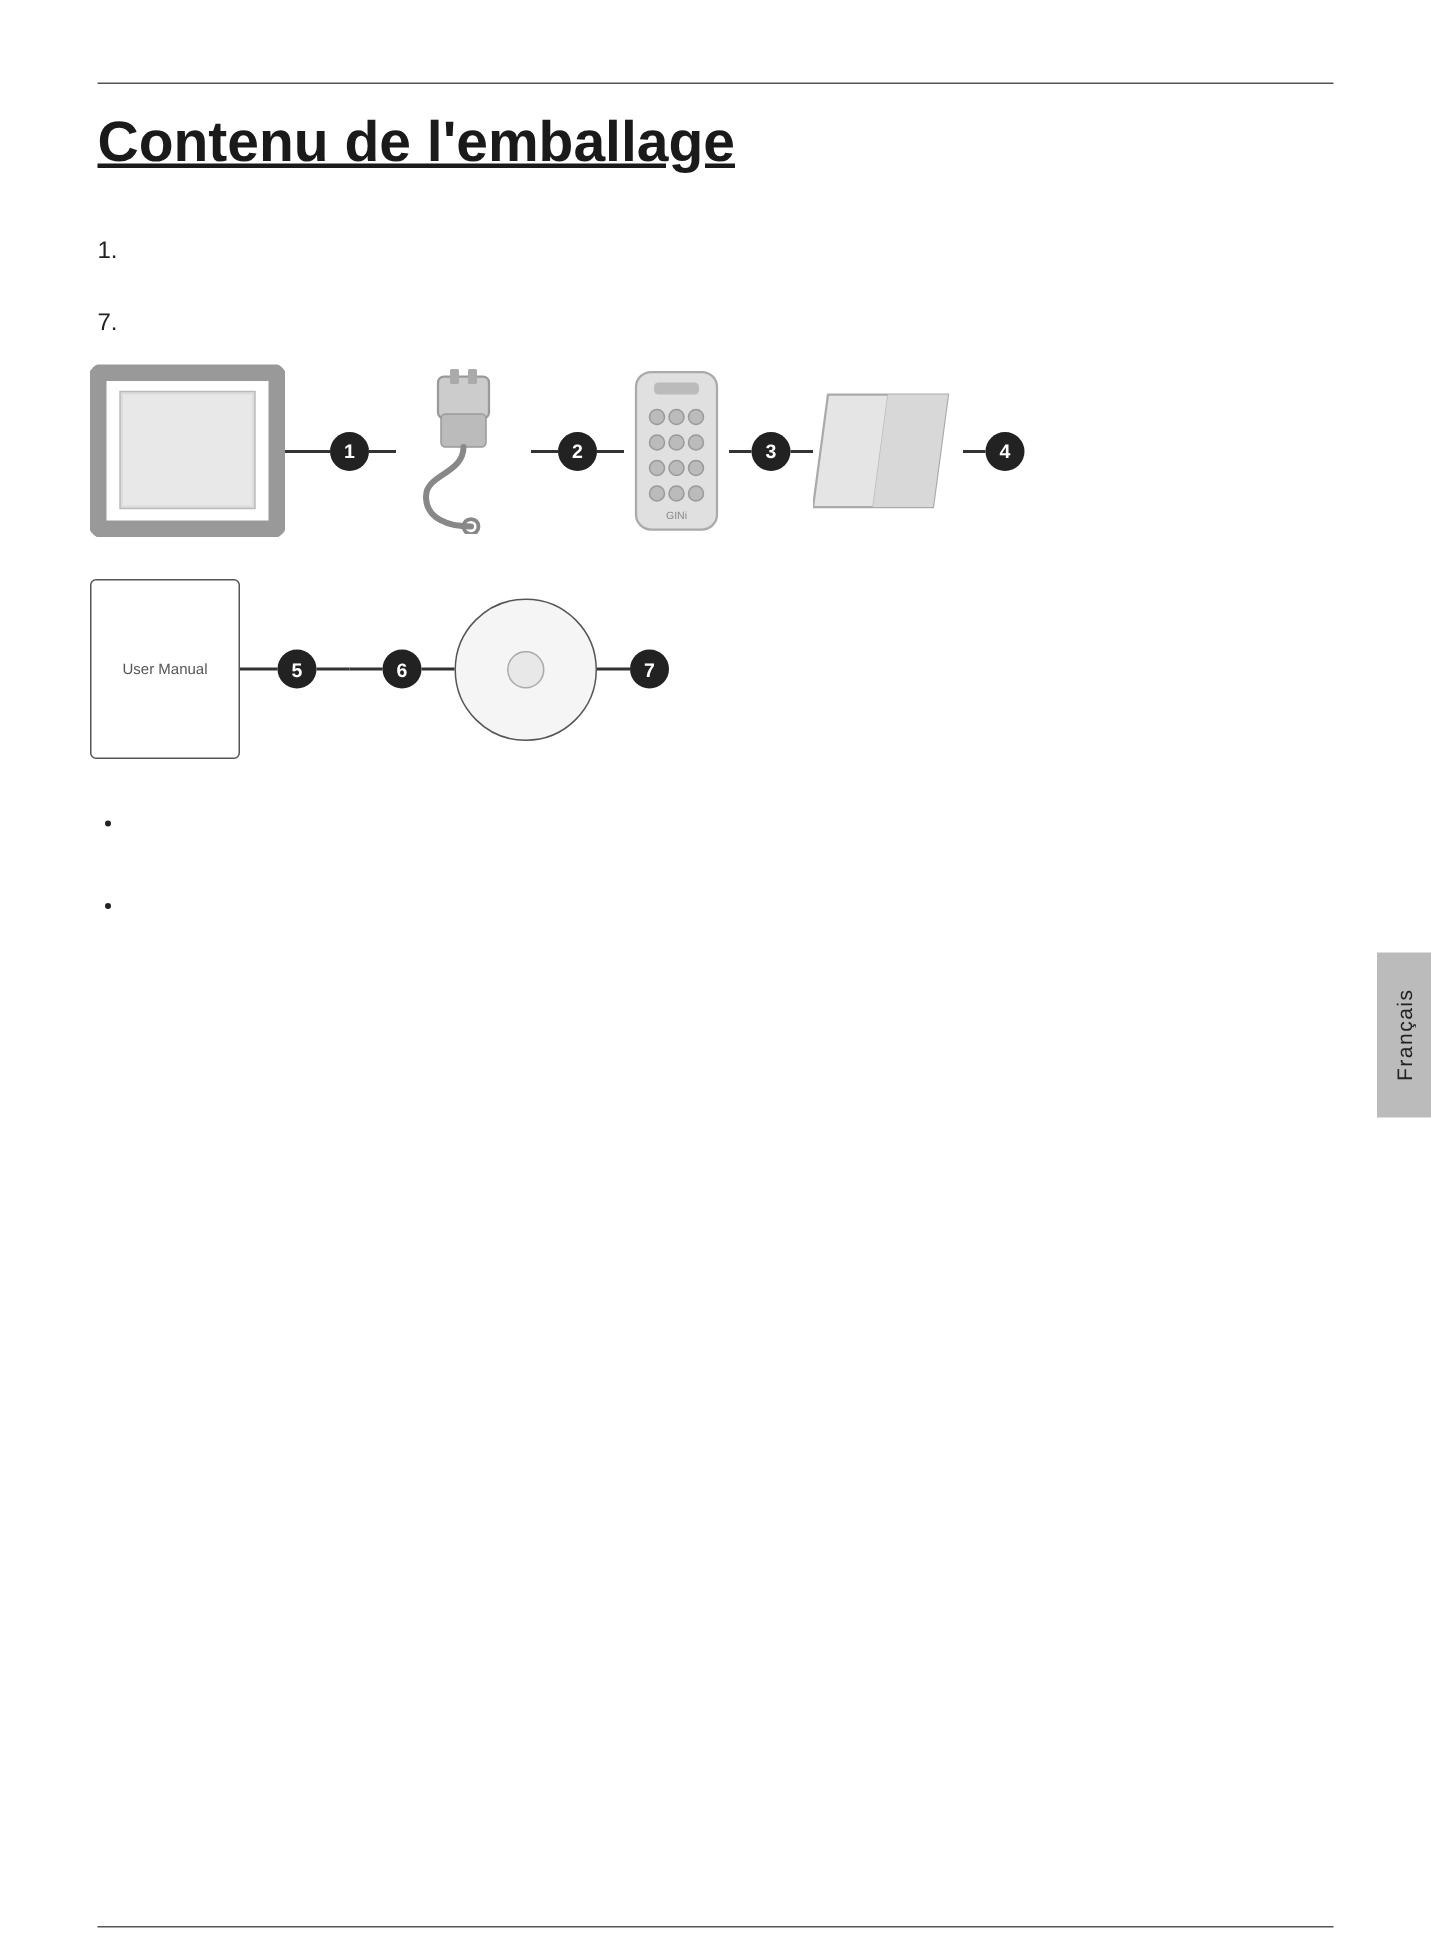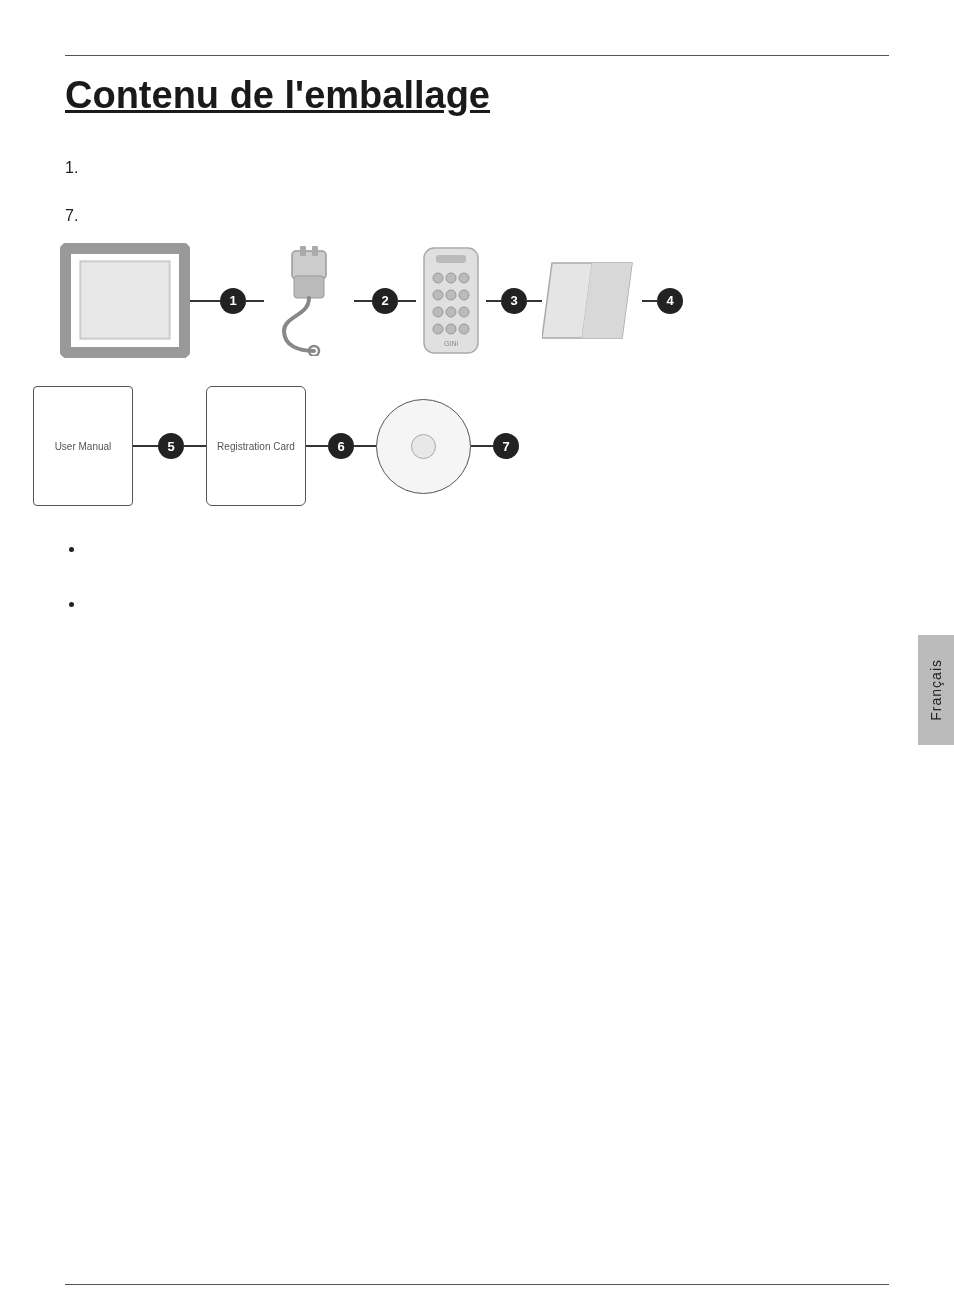--- a/index.html
+++ b/index.html
@@ -53,21 +53,21 @@
     .diagram-row1 {
       display: flex;
       align-items: center;
       margin: 18px 55px 0 60px;
       gap: 0px;
     }
 
     .diagram-row2 {
       display: flex;
       align-items: center;
-      margin: 28px 55px 0 33px;
+      margin: 28px 55px 0 60px;
       gap: 0px;
     }
 
     
     .badge {
       display: inline-flex;
       align-items: center;
       justify-content: center;
       width: 26px;
       height: 26px;
@@ -301,23 +301,20 @@
   <div class="diagram-row2">
 
     <div class="user-manual">
       <span>User Manual</span>
     </div>
 
     <div class="connector" style="width:25px;"></div>
     <div class="badge">5</div>
     <div class="connector" style="width:22px;"></div>
 
-    <div class="reg-card">
-      <span>Registration Card</span>
-    </div>
 
     <div class="connector" style="width:22px;"></div>
     <div class="badge">6</div>
     <div class="connector" style="width:22px;"></div>
 
     <div class="cd-disc">
       <div class="cd-inner"></div>
     </div>
 
     <div class="connector" style="width:22px;"></div>

